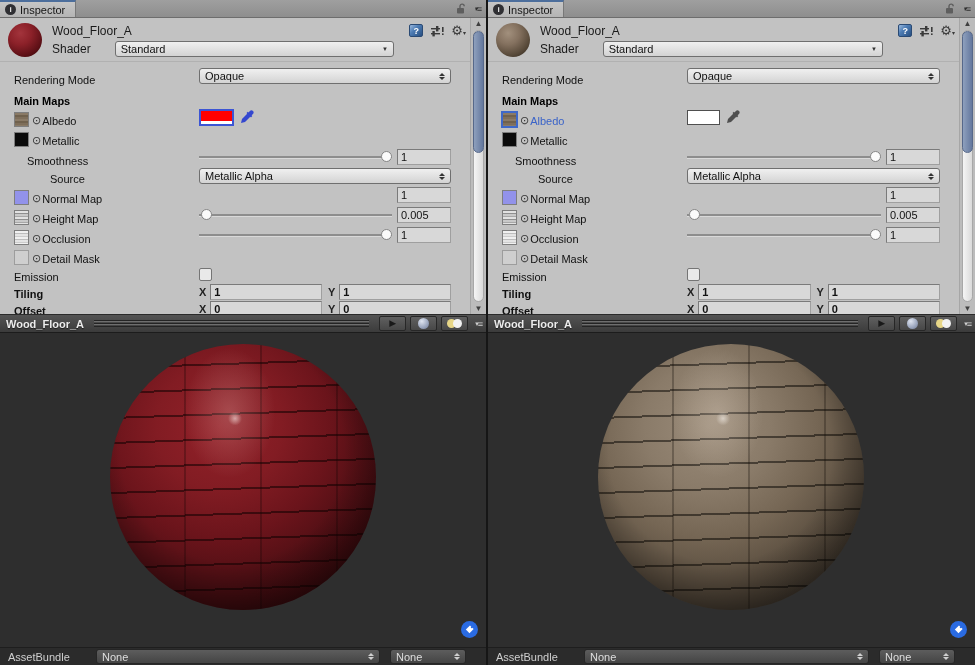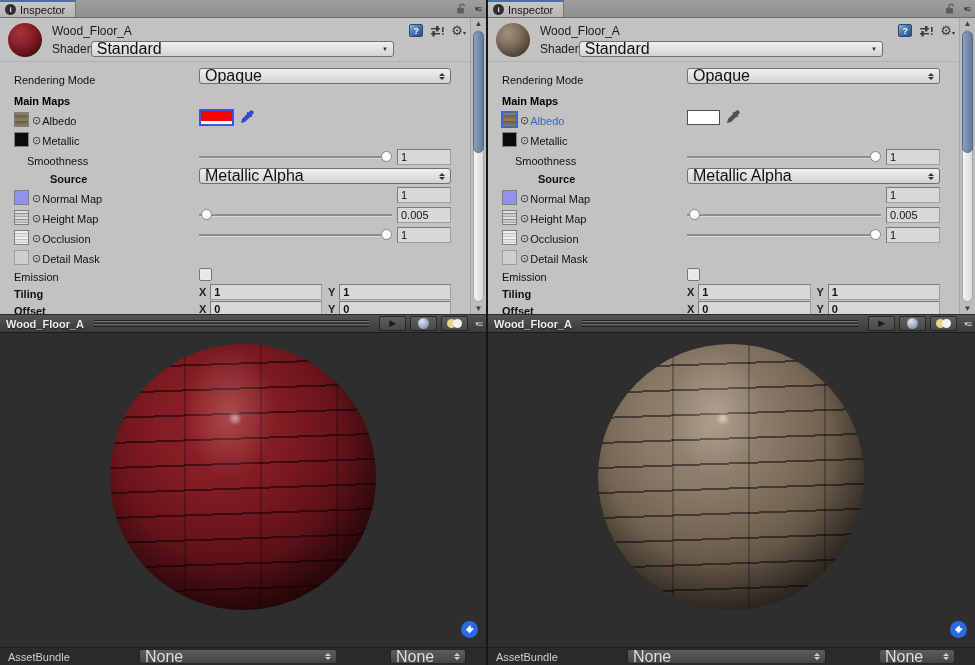--- a/index.html
+++ b/index.html
@@ -26,51 +26,51 @@
   
   .insp-wrap { position:relative; flex:0 0 296px; height:296px; background:#c2c2c2; overflow:hidden; }
   .insp-inner { position:absolute; left:0; top:0; right:16px; bottom:0; }
 
   .mat-head { height:44px; position:relative; padding:4px 4px 0 8px; border-bottom:1px solid #b1b1b1; }
   .mat-thumb { position:absolute; left:8px; top:5px; width:34px; height:34px; border-radius:50%; }
   .mat-thumb.redball  { background:radial-gradient(circle at 36% 30%, #a3343c 0%, #8c2129 35%, #5d1016 70%, #310709 95%); }
   .mat-thumb.brownball{ background:radial-gradient(circle at 36% 30%, #a2907d 0%, #84715f 35%, #564838 70%, #2c241b 95%); }
   .mat-mid { margin-left:44px; margin-right:70px; }
   .mat-name { font-size:12px; color:#1a1a1a; padding-top:2px; height:18px; }
-  .shader-row { display:flex; align-items:center; gap:0; height:18px; }
+  .shader-row { display:flex; align-items:center; gap:24px; height:18px; }
   .sh-lbl { font-size:12px; color:#1a1a1a; }
   .head-icons { position:absolute; right:4px; top:6px; display:flex; align-items:center; gap:7px; }
   .help { width:14px; height:13px; border-radius:2px; background:linear-gradient(135deg,#9cbade 0%,#4e7db5 40%,#274e80 100%);
     border:1px solid #2a4a74; color:#fff; font-size:9px; font-weight:bold; display:inline-flex; align-items:center; justify-content:center; }
   .help i { font-style:normal; }
   .preset svg { display:block; }
   .gearwrap { color:#3a3a3a; display:inline-flex; align-items:flex-end; }
   .gear { font-style:normal; font-size:13px; line-height:13px; }
   .gcaret { font-style:normal; font-size:6px; line-height:8px; }
 
   
   .dd { height:16px; background:linear-gradient(#f0f0f0,#d3d3d3); border:1px solid #6f6f6f; border-radius:3px;
     display:flex; align-items:center; padding:0 5px; overflow:hidden; flex:1; }
-  .dd-val { flex:1; white-space:nowrap; font-size:16px; color:#111; }
+  .dd-val { flex:1; white-space:nowrap; font-size:11px; color:#111; }
   .caret { font-size:6px; color:#333; font-style:normal; }
   .updown { display:inline-flex; flex-direction:column; align-items:center; gap:1px; }
   .tu { width:0; height:0; border-left:3px solid transparent; border-right:3px solid transparent; border-bottom:3px solid #333; }
   .td { width:0; height:0; border-left:3px solid transparent; border-right:3px solid transparent; border-top:3px solid #333; }
   .dd.shader { margin-right:2px; }
 
   
   .props { padding-top:4px; }
   .row { position:relative; height:20px; display:flex; align-items:flex-end; padding-left:14px; }
   .row.sect { height:18px; margin-top:3px; }
   .row.short { height:18px; }
   .row.xyrow { height:17px;font-weight:bold; }
   .lbl { color:#101010; white-space:nowrap; }
   .bold { font-weight:bold; color:#000; }
   .ind1 { padding-left:13px; }
-  .ind2 { padding-left:36px;font-weight:bold; }
+  .ind2 { padding-left:36px; }
   .fcol { position:absolute; left:199px; right:19px; top:0; bottom:0; display:flex; align-items:center; }
   .mthumb { width:15px; height:15px; border:1px solid #7e7e7e; margin-right:3px; flex:0 0 15px; }
   .th-albedo { background:repeating-linear-gradient(180deg,#8a7a66 0 2px,#70614d 2px 4px,#7e6e5a 4px 6px); }
   .th-black  { background:#0b0b0b; }
   .th-normal { background:#9292ea; }
   .th-height { background:repeating-linear-gradient(180deg,#e2e2e2 0 2px,#8f8f8f 2px 3px,#c9c9c9 3px 5px,#a8a8a8 5px 6px); }
   .th-occl   { background:repeating-linear-gradient(180deg,#f0f0f0 0 2px,#bdbdbd 2px 3px,#e4e4e4 3px 5px,#cccccc 5px 6px); }
   .th-empty  { background:#cfcfcf; border-color:#9d9d9d; }
   .sel-tex   { outline:2px solid #3e68c8; outline-offset:-1px; }
   .radio { font-size:11px; color:#333; margin-right:1px; }
@@ -140,21 +140,21 @@
     repeating-linear-gradient(90deg, rgba(15,10,5,0) 0 74px, rgba(15,10,5,.28) 74px 76px),
     repeating-linear-gradient(178deg, rgba(0,0,0,0) 0 23px, rgba(5,3,0,.5) 23px 25px),
     radial-gradient(circle at 41% 31%, #9a8b79 0%, #8a7b69 26%, #756654 46%, #574b3d 66%, #322b23 86%, #1d1813 100%); }
   .tagbtn { position:absolute; right:8px; bottom:9px; width:17px; height:17px; border-radius:50%; border:none;
     background:#2a6be2; display:flex; align-items:center; justify-content:center; padding:0; cursor:default; }
 
   
   .ab-bar { flex:0 0 18px; height:18px; background:#2b2b2b; border-top:1px solid #1e1e1e;
     display:flex; align-items:center; padding:0 20px 0 8px; gap:10px; }
   .ab-lbl { color:#cfcfcf; white-space:nowrap; width:78px; flex:0 0 78px; }
-  .dd.dark { background:linear-gradient(#5d5d5d,#444444); border:1px solid #262626; height:15px;margin-left:43px; }
+  .dd.dark { background:linear-gradient(#5d5d5d,#444444); border:1px solid #262626; height:15px; }
   .dd.dark .dd-val { color:#dedede; }
   .dd.dark .tu { border-bottom-color:#cfcfcf; } .dd.dark .td { border-top-color:#cfcfcf; }
   .dd.w76 { flex:0 0 76px; }
 </style>
 </head>
 <body>
 
 <div class="root">
 
   <section class="panel">

